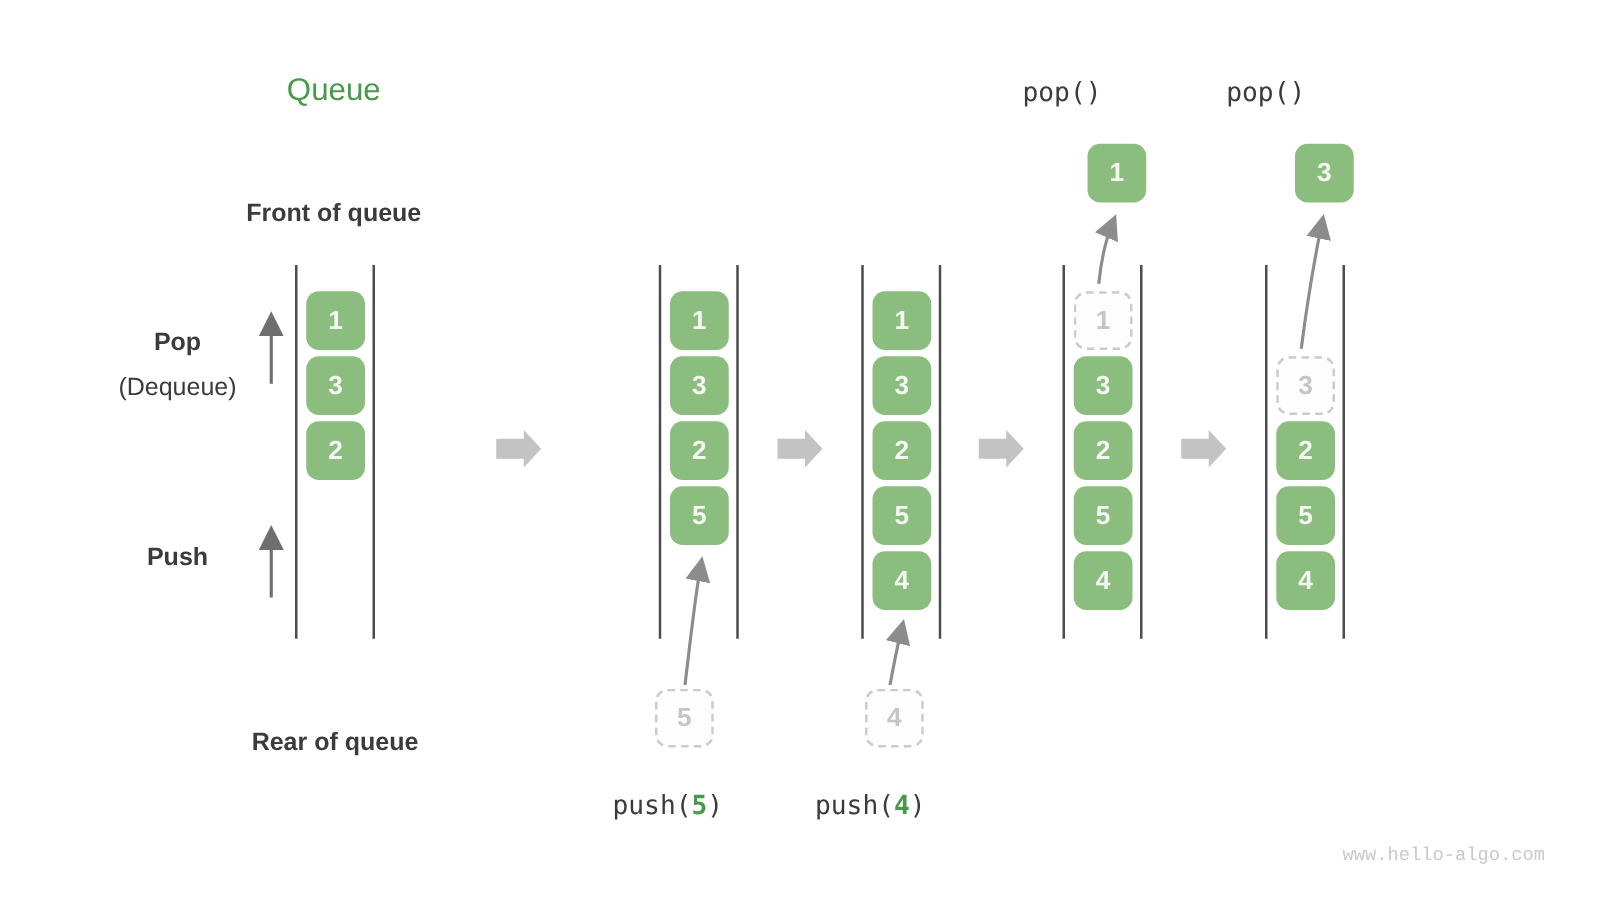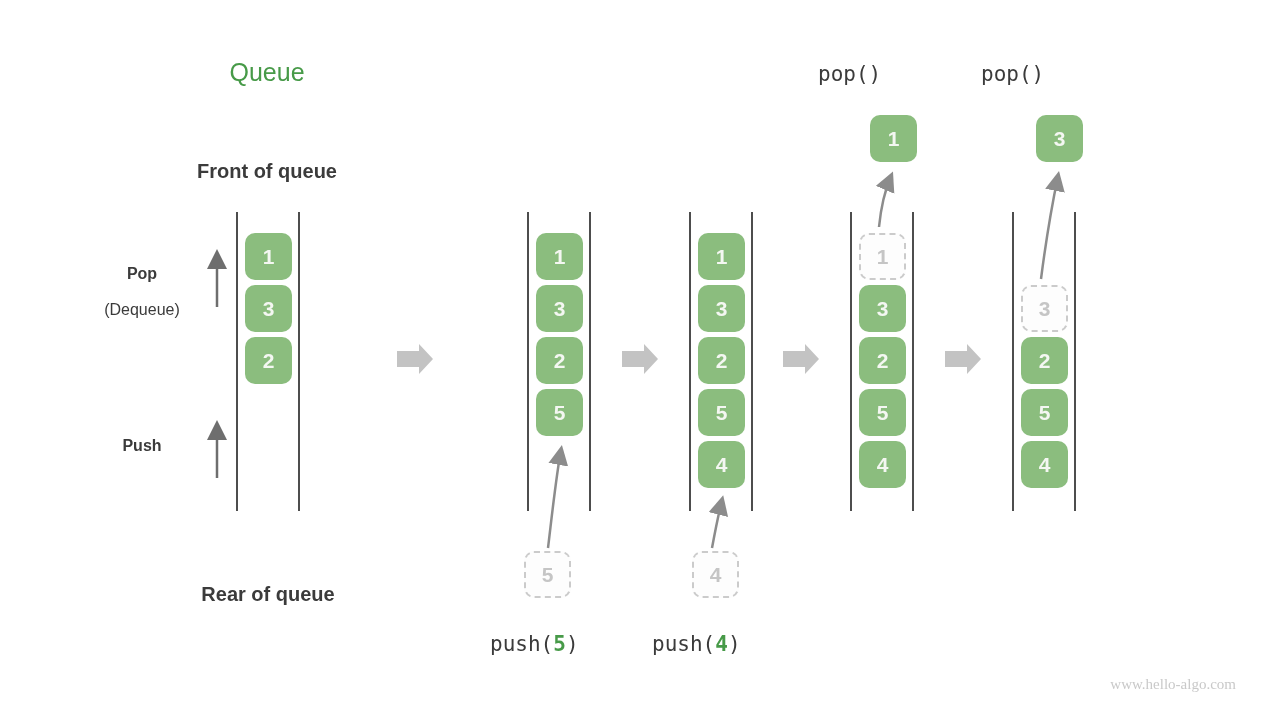--- a/index.html
+++ b/index.html
@@ -12,21 +12,21 @@
     font-size:25px;font-weight:normal;color:var(--green-dark);
   }
   .label{
     position:absolute;color:var(--text-dark);font-weight:bold;font-size:20px;
     text-align:center;
   }
   .front-label{left:167px;top:160px;width:200px;}
   .rear-label{left:168px;top:543px;width:200px;margin-top:40px;}
   .side-label{
     position:absolute;width:160px;text-align:center;color:var(--text-dark);
-    font-size:16px;line-height:36px;
+    font-size:20px;line-height:36px;
   }
   .pop-group{left:62px;top:256px;}
   .push-group{left:62px;top:428px;}
   .side-label .op{font-weight:bold;}
   .qcol{
     position:absolute;top:212px;width:64px;height:299px;box-sizing:border-box;
     border-left:2px solid var(--line);border-right:2px solid var(--line);
   }
   .box{
     position:absolute;width:47px;height:47px;box-sizing:border-box;
@@ -43,21 +43,21 @@
     position:absolute;width:160px;text-align:left;
     font-family:"DejaVu Sans Mono",monospace;font-size:21px;
     color:var(--text-dark);
   }
   .code .arg{color:var(--green-dark);font-weight:bold;}
   .pop-label{top:62px;}
   .push-label{top:632px;}
   .overlay{position:absolute;left:0;top:0;pointer-events:none;}
   .watermark{
     position:absolute;right:44px;top:676px;
-    font-family:Liberation Serif, serif;font-size:15px;
+    font-family:Liberation Mono, monospace;font-size:15px;
     color:var(--watermark);
   }
 </style>
 </head>
 <body>
 
 <div class="canvas">
 
   <div class="title">Queue</div>
 

